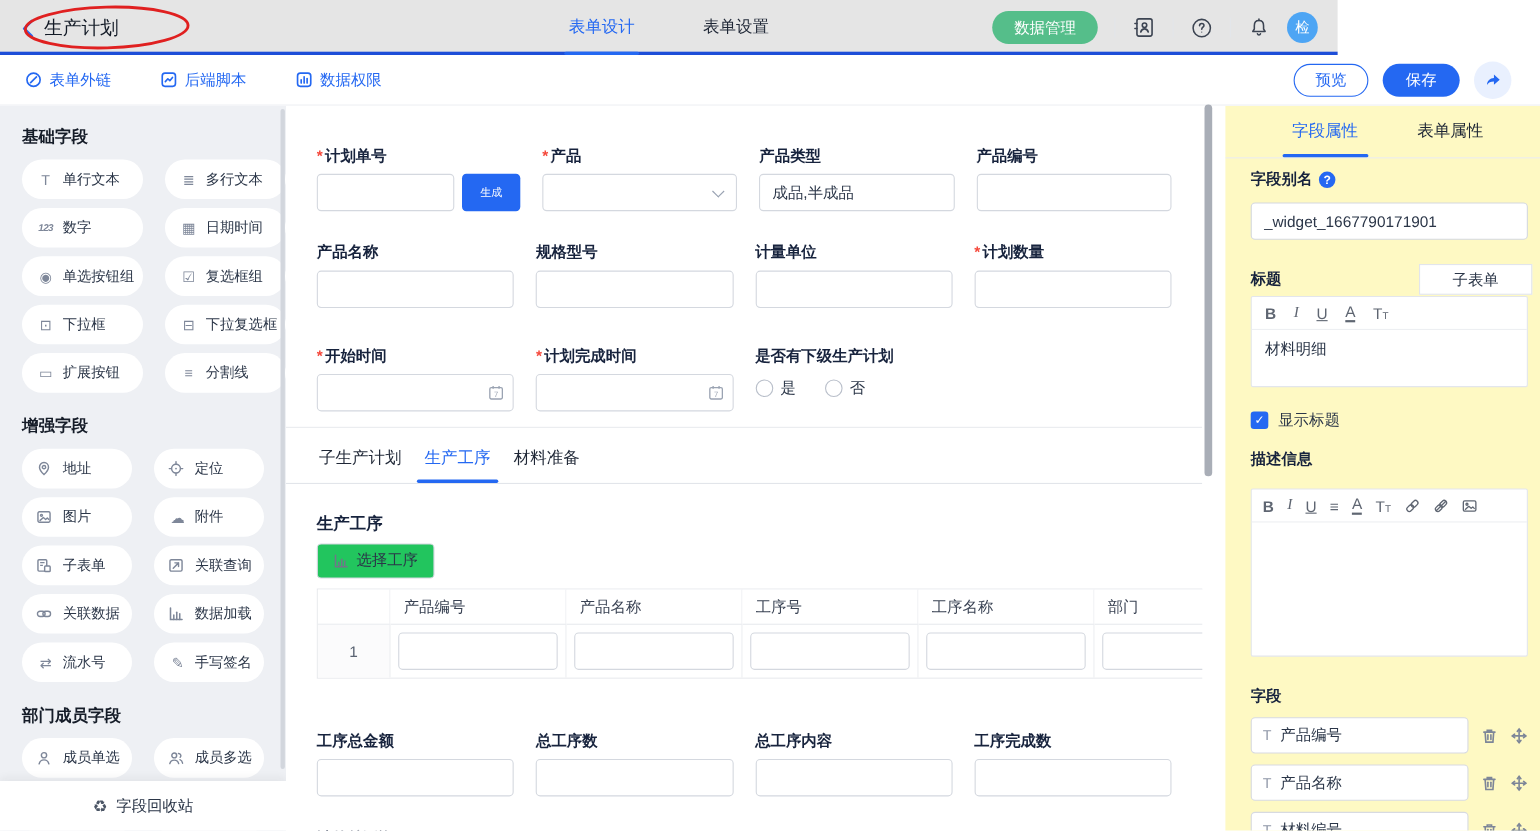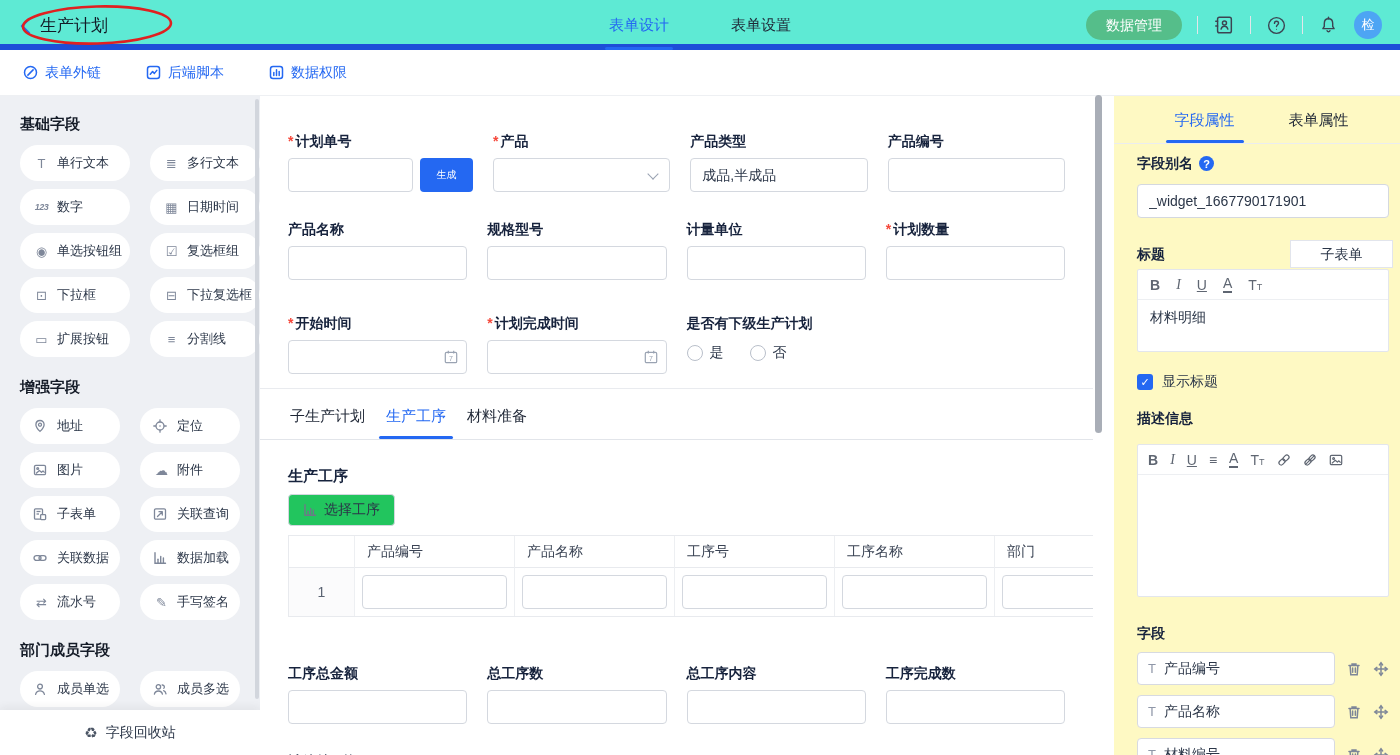--- a/index.html
+++ b/index.html
@@ -1,22 +1,22 @@
 <!DOCTYPE html>
 <html><head>
 <meta charset="utf-8">
 <style>
   * { margin:0; padding:0; box-sizing:border-box; }
   html,body { width:1400px; height:755px; overflow:hidden; background:#fff;
     font-family:"Liberation Sans","DejaVu Sans",sans-serif; color:#17233d; }
   svg { display:block; }
 
   
-  .header { position:absolute; top:0; left:0; width:1400px; height:50px; background:#5eead4;
-    border-bottom:6px solid #1d4ed8; z-index:8; }
+  .header { position:absolute; top:0; left:0; width:1216px; height:50px; background:#e5e5e5;
+    border-bottom:3px solid #1d4ed8; z-index:8; }
   .back { position:absolute; left:20px; top:17px; cursor:pointer; }
   .doc-title { position:absolute; left:40px; top:14px; font-size:17px; font-weight:500; color:#121a26; }
   .annot { position:absolute; left:18px; top:2px; z-index:20; pointer-events:none; }
   .header-tabs { position:absolute; left:50%; transform:translateX(-50%); top:0; height:50px;
     display:flex; gap:62px; }
   .htab { position:relative; height:50px; line-height:50px; font-size:15px; color:#1f2736; cursor:pointer; }
   .htab.active { color:#2468f2; }
   .htab.active::after { content:""; position:absolute; left:-4px; right:-4px; bottom:0; height:3px;
     background:#2468f2; border-radius:2px; }
   .header-right { position:absolute; right:18px; top:0; height:50px; display:flex; align-items:center; gap:15px; }
@@ -222,20 +222,29 @@
     <span class="tlink">
       <svg width="15" height="15" viewBox="0 0 15 15" fill="none" stroke="#2468f2" stroke-width="1.5" stroke-linecap="round">
         <rect x="1.5" y="1.5" width="12" height="12" rx="2.5"></rect>
         <line x1="4.8" y1="10.5" x2="4.8" y2="7.5"></line>
           <line x1="7.5" y1="10.5" x2="7.5" y2="4.8"></line>
           <line x1="10.2" y1="10.5" x2="10.2" y2="6.4"></line>
       </svg>
       <span>数据权限</span>
     </span>
   </div>
+  <div class="tool-actions">
+    <button class="btn-preview">预览</button>
+    <button class="btn-save">保存</button>
+    <button class="btn-share">
+      <svg width="18" height="18" viewBox="0 0 24 24">
+        <path d="M13.5 5 L20.5 11.2 L13.5 17.4 L13.5 13.6 C9.5 13.6 6.7 15 5 17.6 C5.4 12.4 8.6 9.6 13.5 9.2 Z" fill="#2468f2"></path>
+      </svg>
+    </button>
+  </div>
 </div>
 
 <div class="sidebar">
   <div class="sidebar-inner">
     <div class="sec-title">基础字段</div>
     <div class="pill-grid">
       <div class="pill">
           <span class="pi">T</span>
           <span class="pl">单行文本</span>
         </div>

